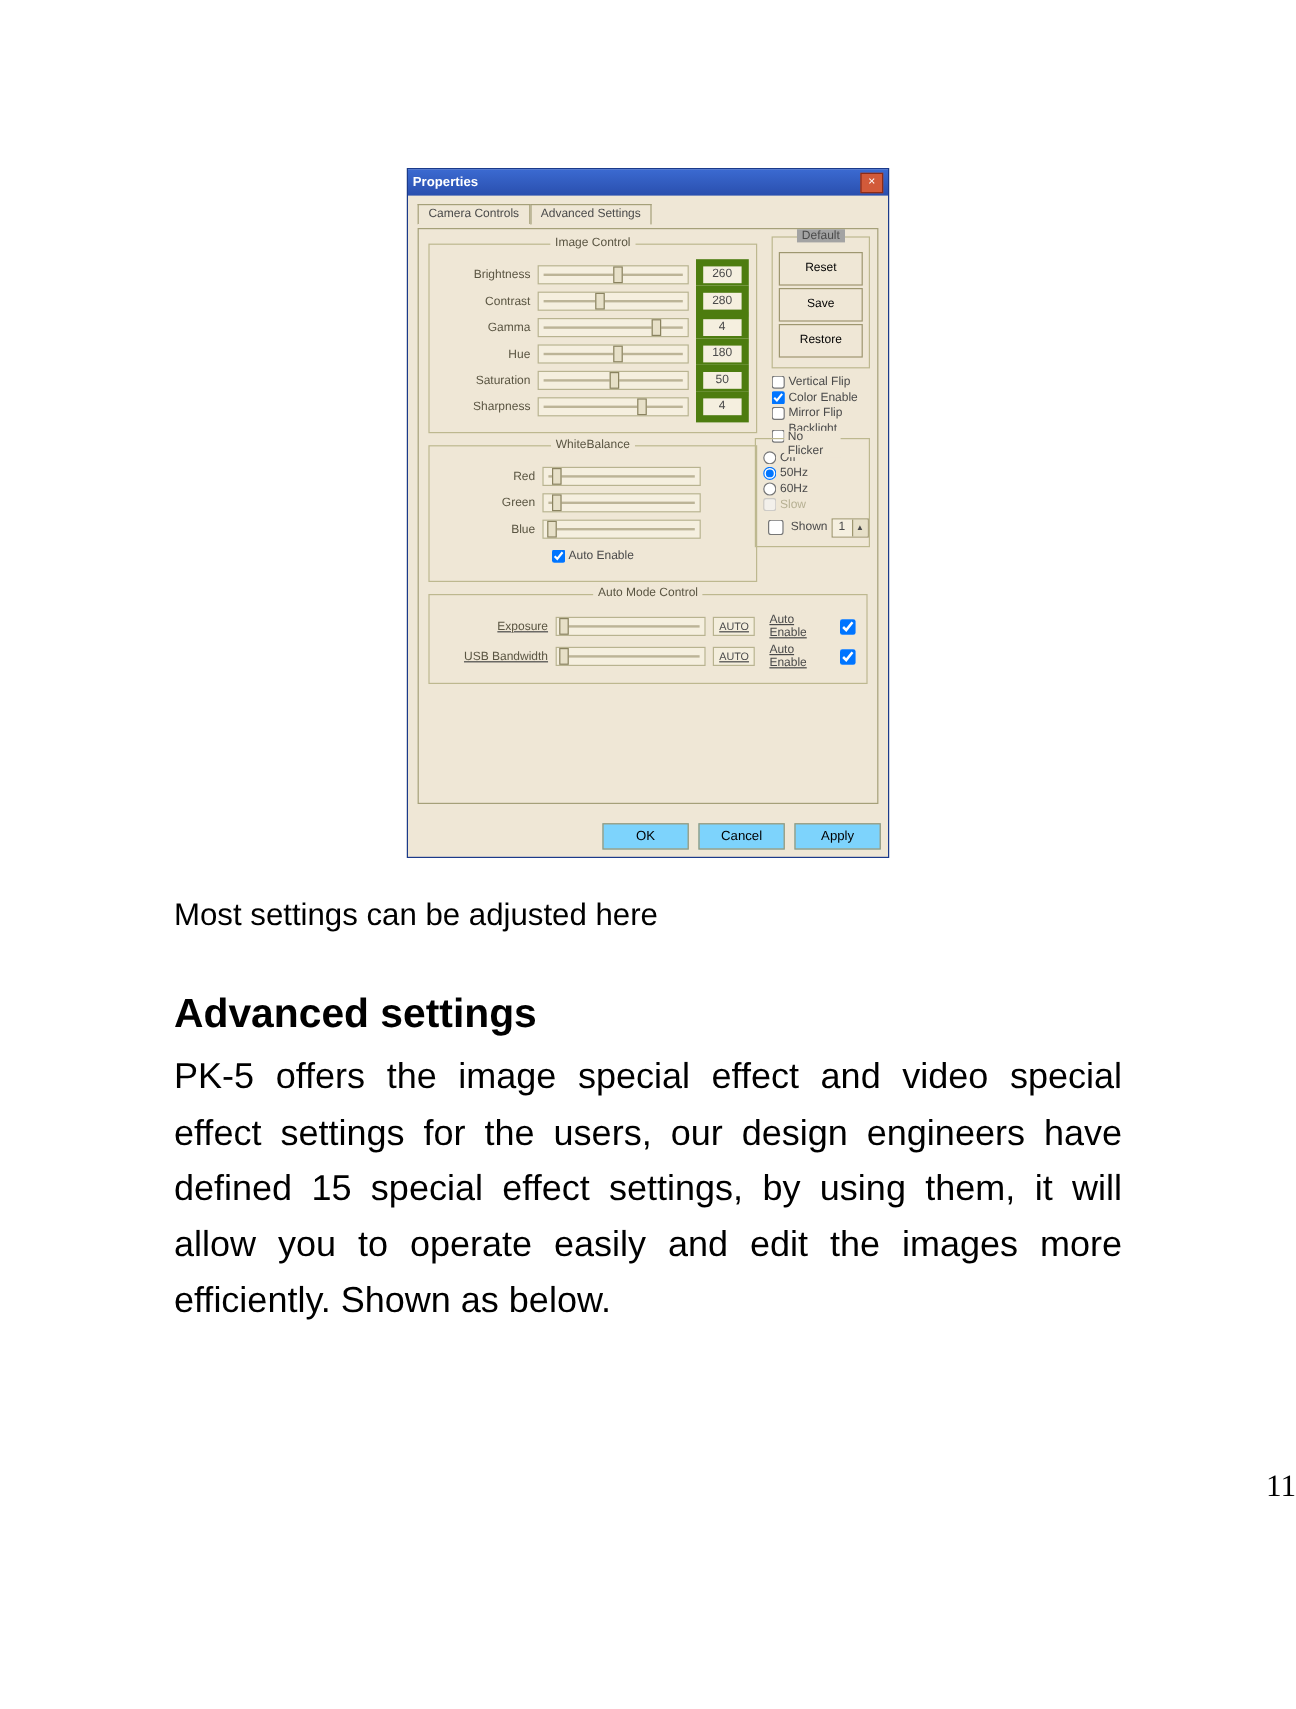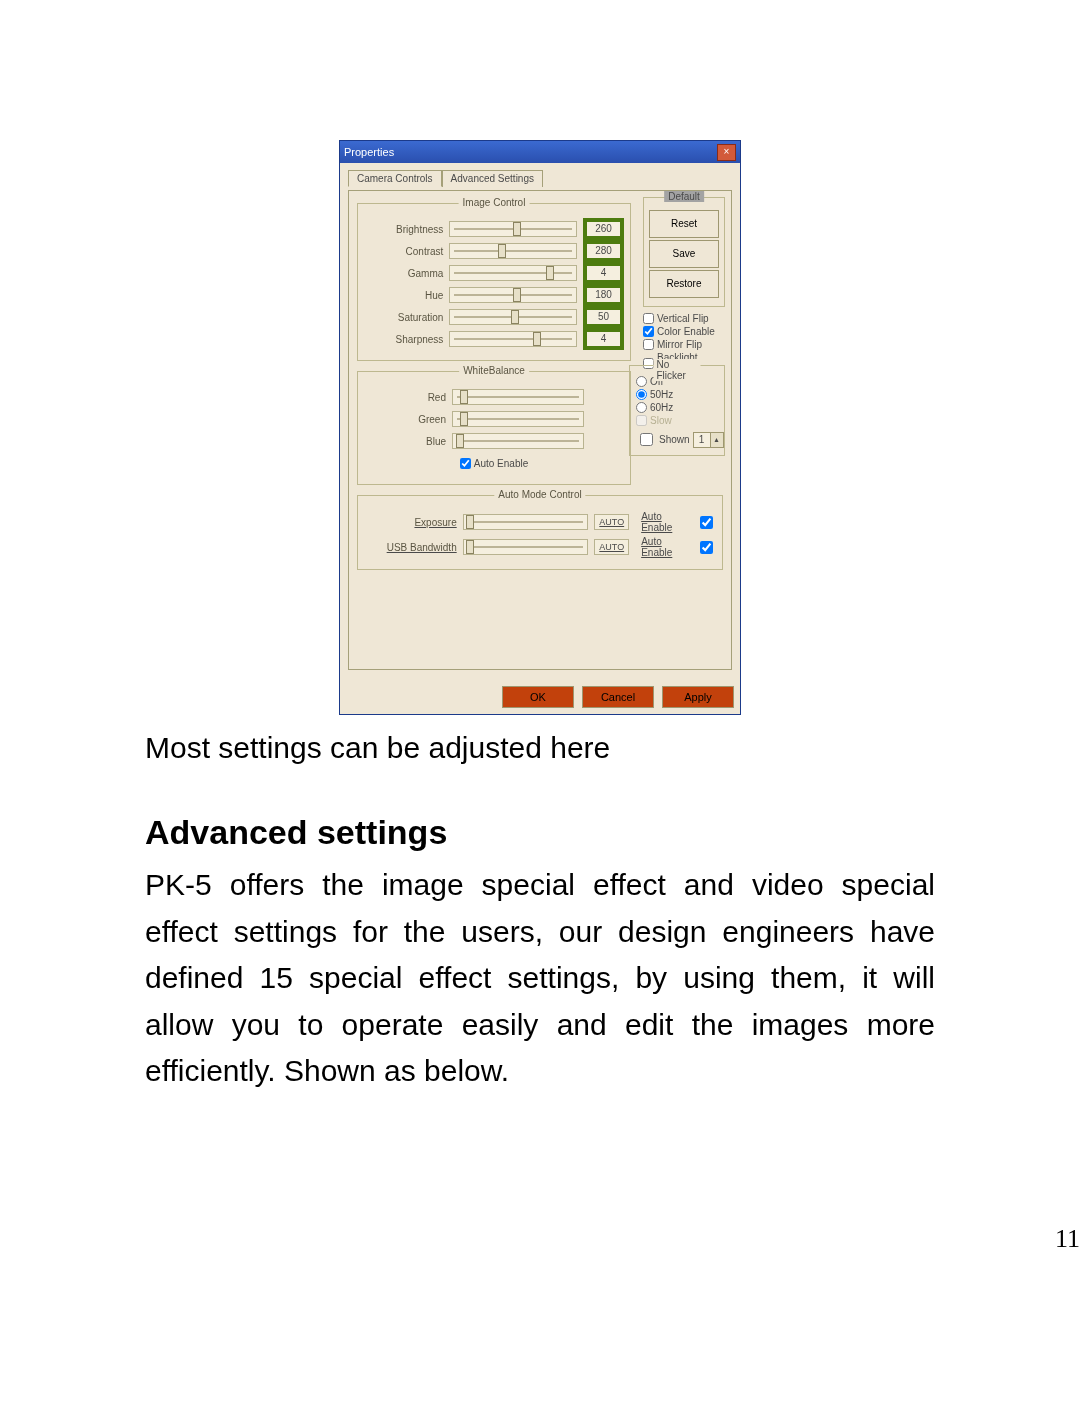--- a/index.html
+++ b/index.html
@@ -11,22 +11,22 @@
     height: 1424px;
     position: relative;
   }
   .page {
     width: 1080px;
     height: 1424px;
     padding: 140px 145px 0 145px;
     box-sizing: border-box;
   }
   .caption {
-    font-size: 30px;
-    margin-top: 16px;
+    font-size: 26px;
+    margin-top: 32px;
     margin-bottom: 48px;
   }
   .heading {
     font-size: 34px;
     font-weight: bold;
     margin-bottom: 10px;
   }
   .body {
     font-size: 30px;
     line-height: 1.55;
@@ -54,21 +54,21 @@
   .titlebar {
     height: 22px;
     background: linear-gradient(#3b6ad1, #2a4fae);
     display: flex;
     align-items: center;
     justify-content: space-between;
     padding: 0 4px;
   }
   .titlebar span.title {
     color: #fff;
-    font-weight: normal;
+    font-weight: bold;
     font-size: 11px;
   }
   .close {
     width: 17px; height: 15px;
     background: #d25a3a;
     border: 1px solid #8a2b18;
     color: #fff;
     text-align: center;
     font-size: 10px;
     line-height: 13px;
@@ -144,21 +144,21 @@
   .thumb {
     position: absolute;
     top: 0; width: 8px; height: 14px;
     background: #e7e0c8;
     border: 1px solid #8a8360;
     box-sizing: border-box;
   }
   .val {
     width: 34px;
     text-align: center;
-    border: 4px solid #4d7c0f;
+    border: 6px solid #4d7c0f;
     background: #f5efdf;
     margin-left: 6px;
     height: 14px;
     line-height: 14px;
   }
   .btncol {
     position: absolute;
     right: 6px;
     top: 6px;
     width: 82px;
@@ -232,21 +232,21 @@
   }
   .spin span.sv{width:16px;text-align:center;background:#f5efdf;}
   .spin span.ud{width:12px;text-align:center;background:#e7e0c8;border-left:1px solid #9e9770;font-size:8px;}
   .footer {
     display:flex;
     justify-content:flex-end;
     gap:8px;
     padding:6px 6px 6px 0;
   }
   .dlgbtn {
-    width:72px;height:22px;border:1px solid #9e9770;background:#c2410c;
+    width:72px;height:22px;border:1px solid #9e9770;background:#7dd3fc;
     font-size:11px;
   }
 </style>
 </head>
 <body>
 
 <div class="page">
 
   <div class="dialog">
     <div class="titlebar">

